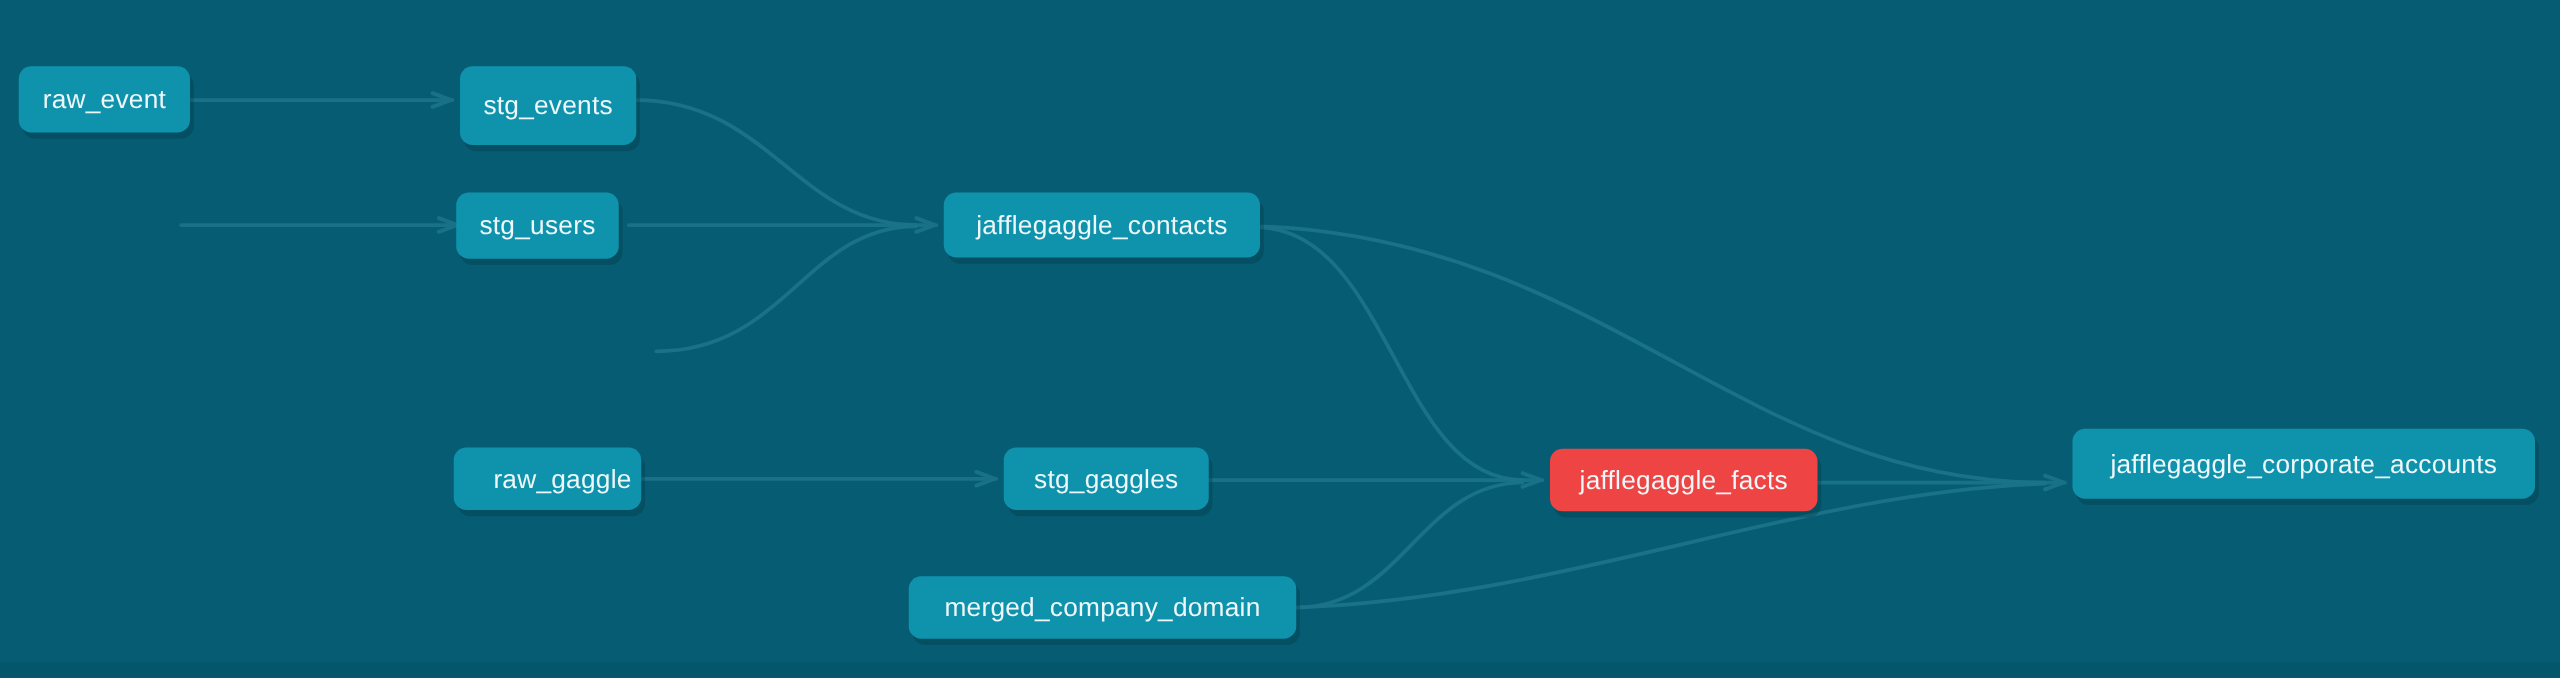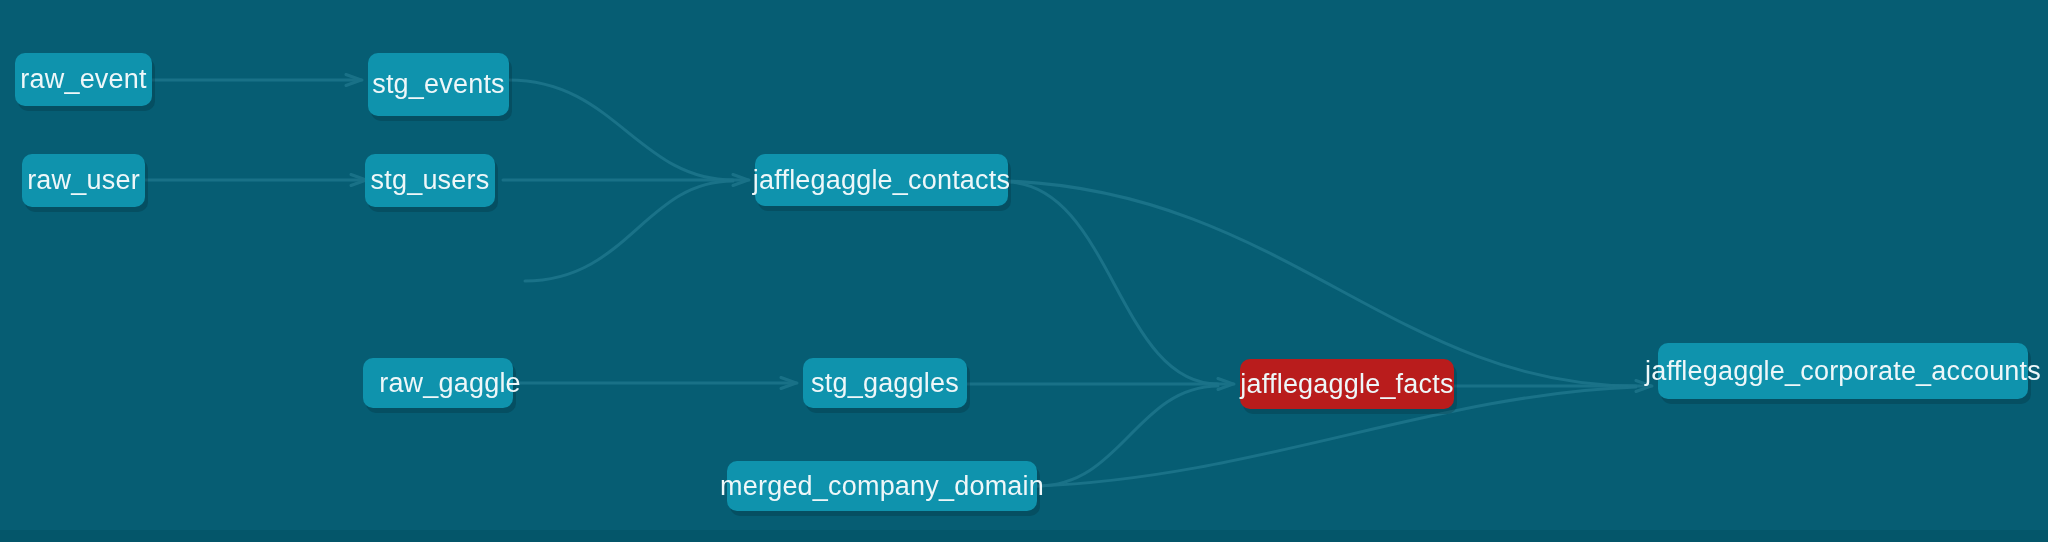--- a/index.html
+++ b/index.html
@@ -28,26 +28,26 @@
     display: flex;
     align-items: center;
     justify-content: center;
     background: #0f93ad;
     border-radius: 10px;
     box-shadow: 3px 5px 0 rgba(2, 43, 54, 0.28);
     cursor: pointer;
   }
   .node .label {
     color: #eef7f9;
-    font-size: 27px;
+    font-size: 21px;
     line-height: 1;
     white-space: nowrap;
     letter-spacing: 0.2px;
   }
-  .node.accent { background: #b91c1c; align-items: center; }
+  .node.accent { background: #ef4444; align-items: center; }
   .footer-strip {
     position: absolute;
     left: 0; right: 0; bottom: 0;
     height: 12px;
     background: #04566a;
   }
 </style>
 </head>
 <body>
 
@@ -79,23 +79,20 @@
   </svg>
 
   <div class="node" style="left:15px; top:53px; width:137px; height:53px;">
     <span class="label">raw_event</span>
   </div>
 
   <div class="node" style="left:368px; top:53px; width:141px; height:63px;">
     <span class="label">stg_events</span>
   </div>
 
-  <div class="node" style="left:22px; top:154px; width:123px; height:53px;">
-    <span class="label">raw_user</span>
-  </div>
 
   <div class="node" style="left:365px; top:154px; width:130px; height:53px;">
     <span class="label">stg_users</span>
   </div>
 
 
   <div class="node" style="left:755px; top:154px; width:253px; height:52px;">
     <span class="label">jafflegaggle_contacts</span>
   </div>
 

